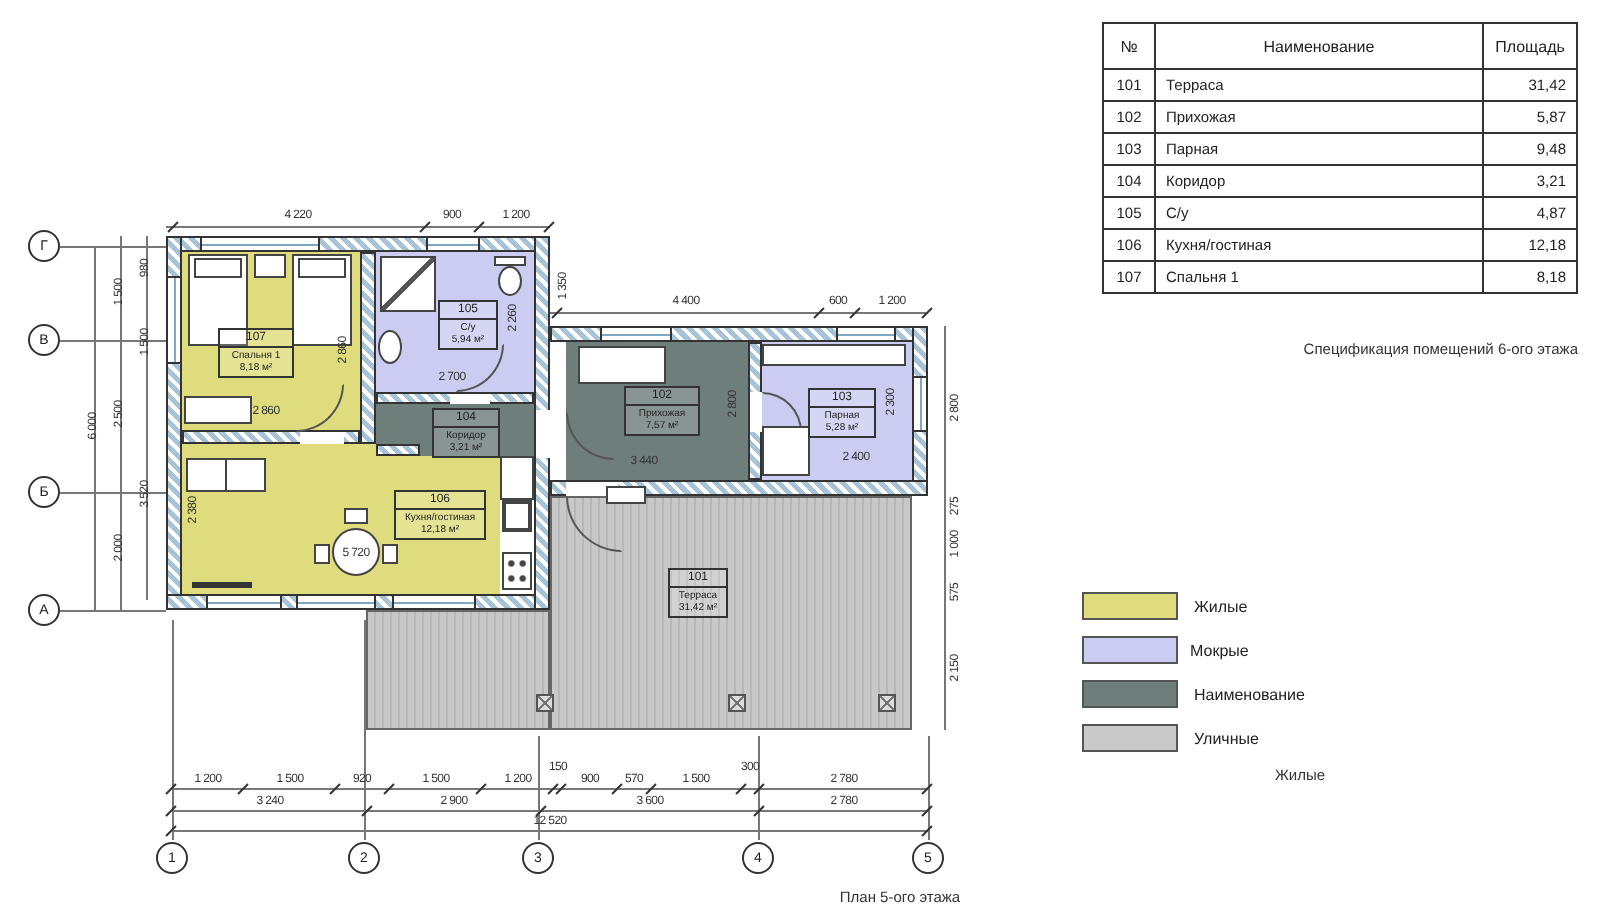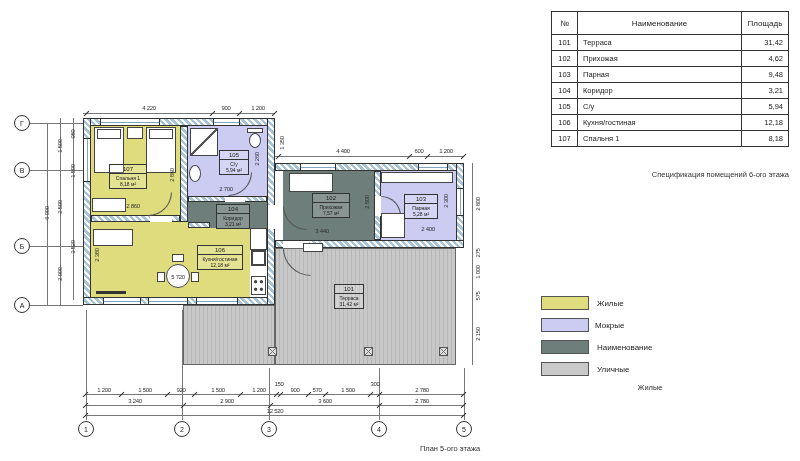--- a/index.html
+++ b/index.html
@@ -258,36 +258,36 @@
     <div class="c3 hd">Площадь</div>
   </div>
   <div class="trow">
       <div class="c1">101</div>
       <div class="c2">Терраса</div>
       <div class="c3">31,42</div>
     </div>
   <div class="trow">
       <div class="c1">102</div>
       <div class="c2">Прихожая</div>
-      <div class="c3">4,62</div>
+      <div class="c3">5,87</div>
     </div>
   <div class="trow">
       <div class="c1">103</div>
       <div class="c2">Парная</div>
       <div class="c3">9,48</div>
     </div>
   <div class="trow">
       <div class="c1">104</div>
       <div class="c2">Коридор</div>
       <div class="c3">3,21</div>
     </div>
   <div class="trow">
       <div class="c1">105</div>
       <div class="c2">С/у</div>
-      <div class="c3">5,94</div>
+      <div class="c3">4,87</div>
     </div>
   <div class="trow">
       <div class="c1">106</div>
       <div class="c2">Кухня/гостиная</div>
       <div class="c3">12,18</div>
     </div>
   <div class="trow">
       <div class="c1">107</div>
       <div class="c2">Спальня 1</div>
       <div class="c3">8,18</div>

